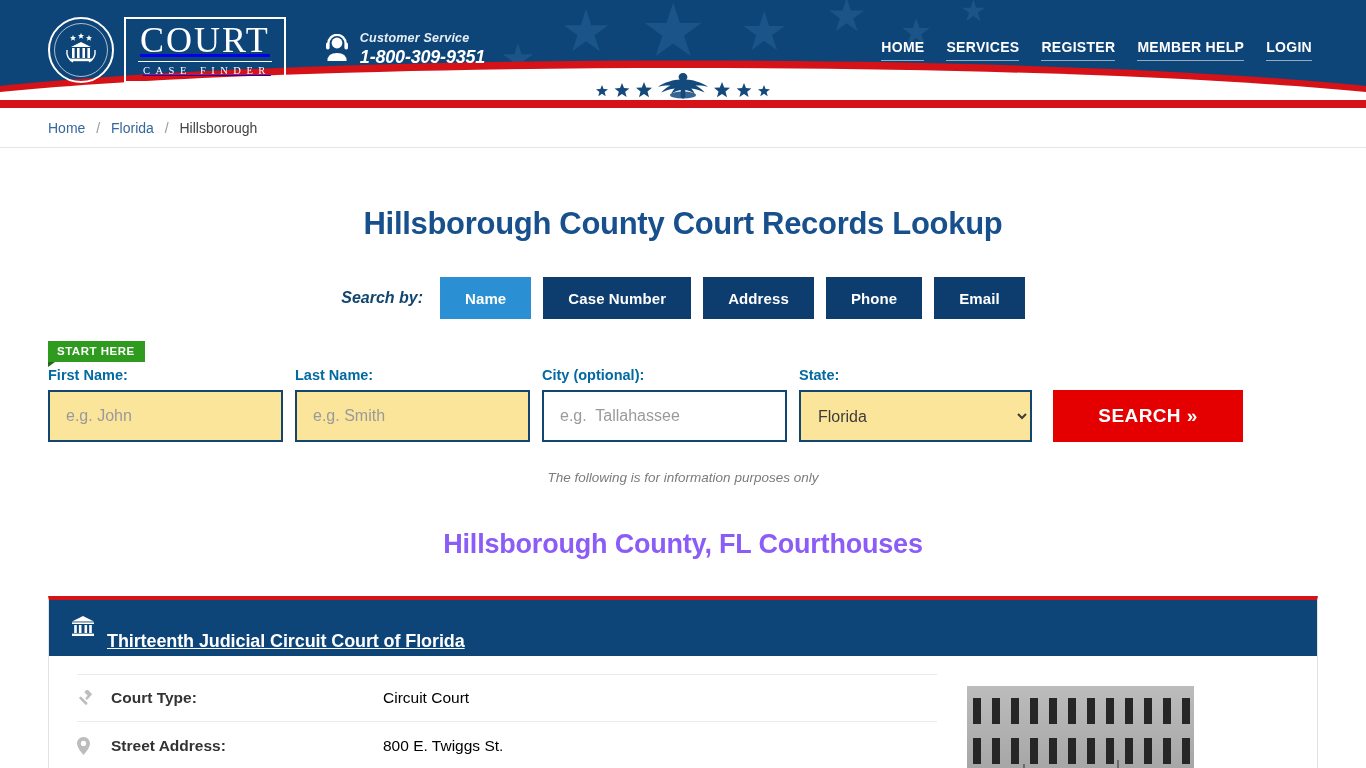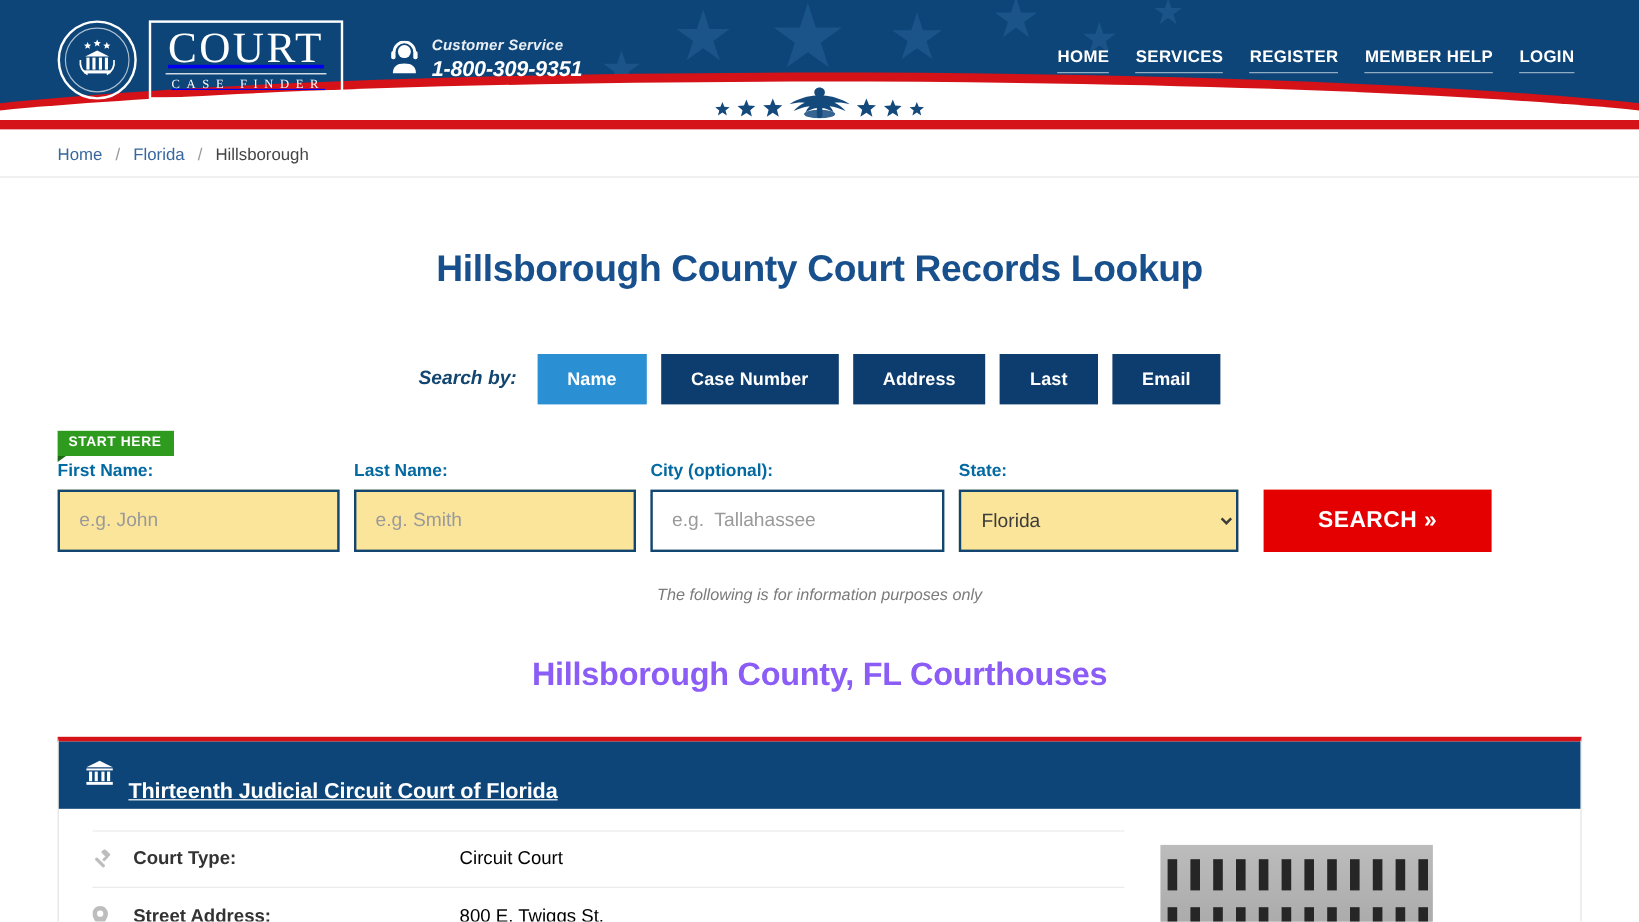--- a/index.html
+++ b/index.html
@@ -183,21 +183,21 @@
     margin: 58px 0 0 0;
     letter-spacing: -.3px;
   }
 
   
   .searchby-row {
     display: flex;
     align-items: center;
     justify-content: center;
     gap: 12px;
-    margin-top: 53px;
+    margin-top: 35px;
   }
   .searchby-label {
     font-size: 16px;
     font-style: italic;
     font-weight: bold;
     color: #12456f;
     margin-right: 5px;
   }
   .tab-btn {
     background: #0d3c6e;
@@ -460,21 +460,21 @@
 
 <main class="page">
 
   <h1 class="page-title">Hillsborough County Court Records Lookup</h1>
 
   <div class="searchby-row">
     <span class="searchby-label">Search by:</span>
     <button class="tab-btn active">Name</button>
     <button class="tab-btn">Case Number</button>
     <button class="tab-btn">Address</button>
-    <button class="tab-btn">Last</button>
+    <button class="tab-btn">Phone</button>
     <button class="tab-btn">Email</button>
   </div>
 
   <div class="form-zone">
     <span class="start-here">START HERE</span>
 
     <form class="search-form">
 
       <div class="field first">
         <label class="field-label">First Name:</label>

